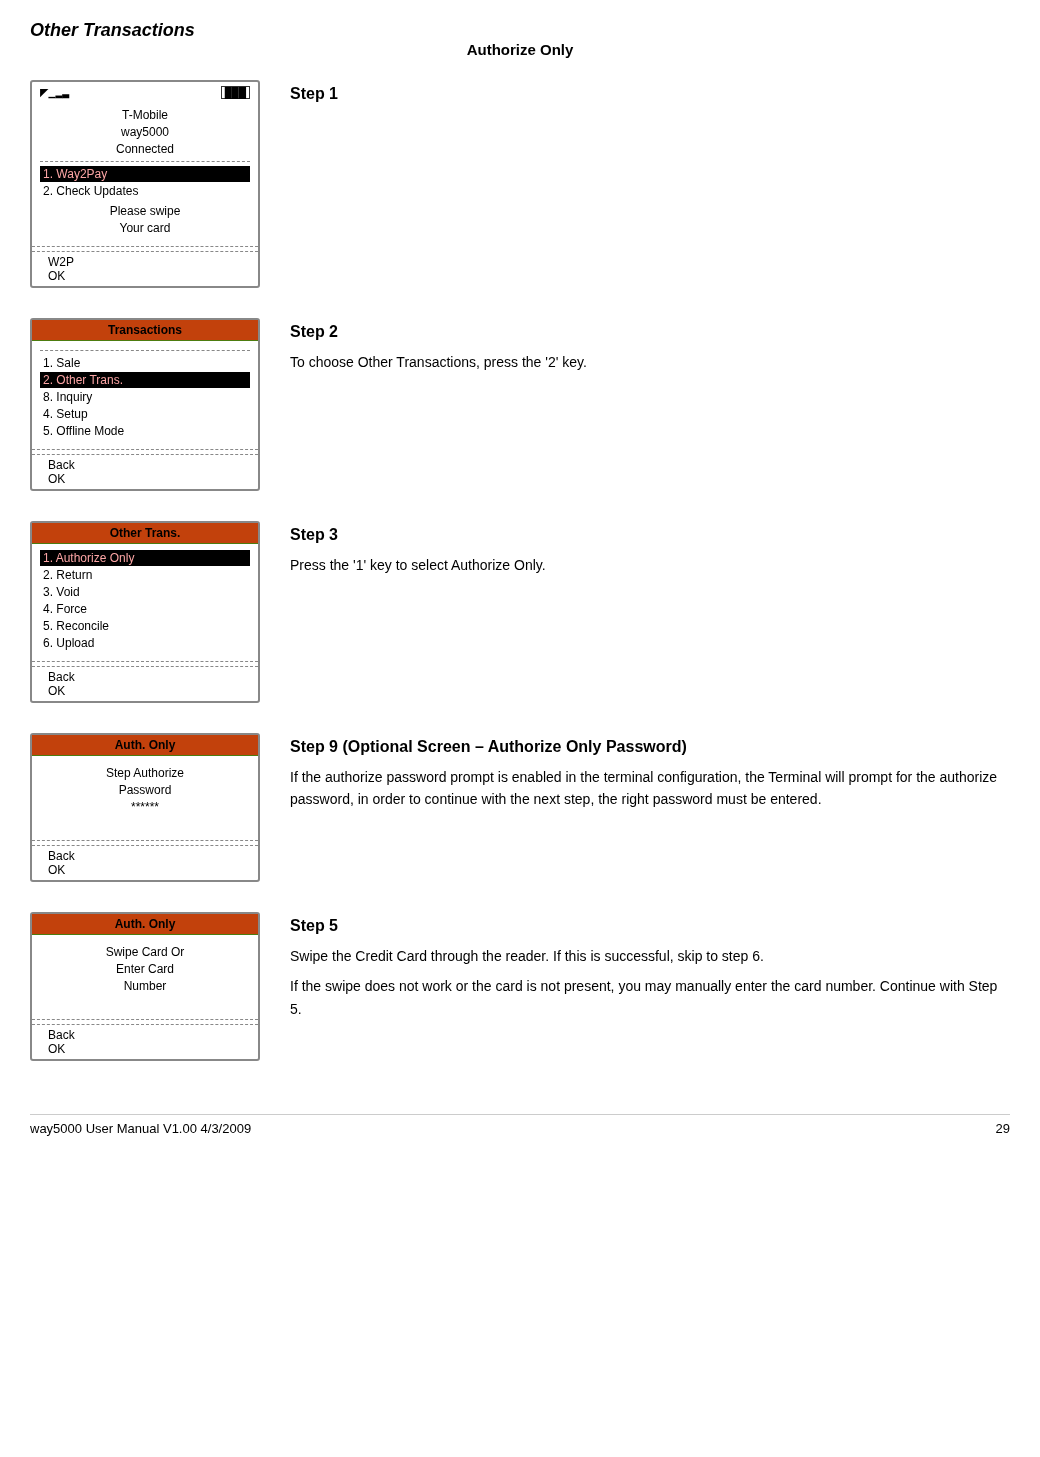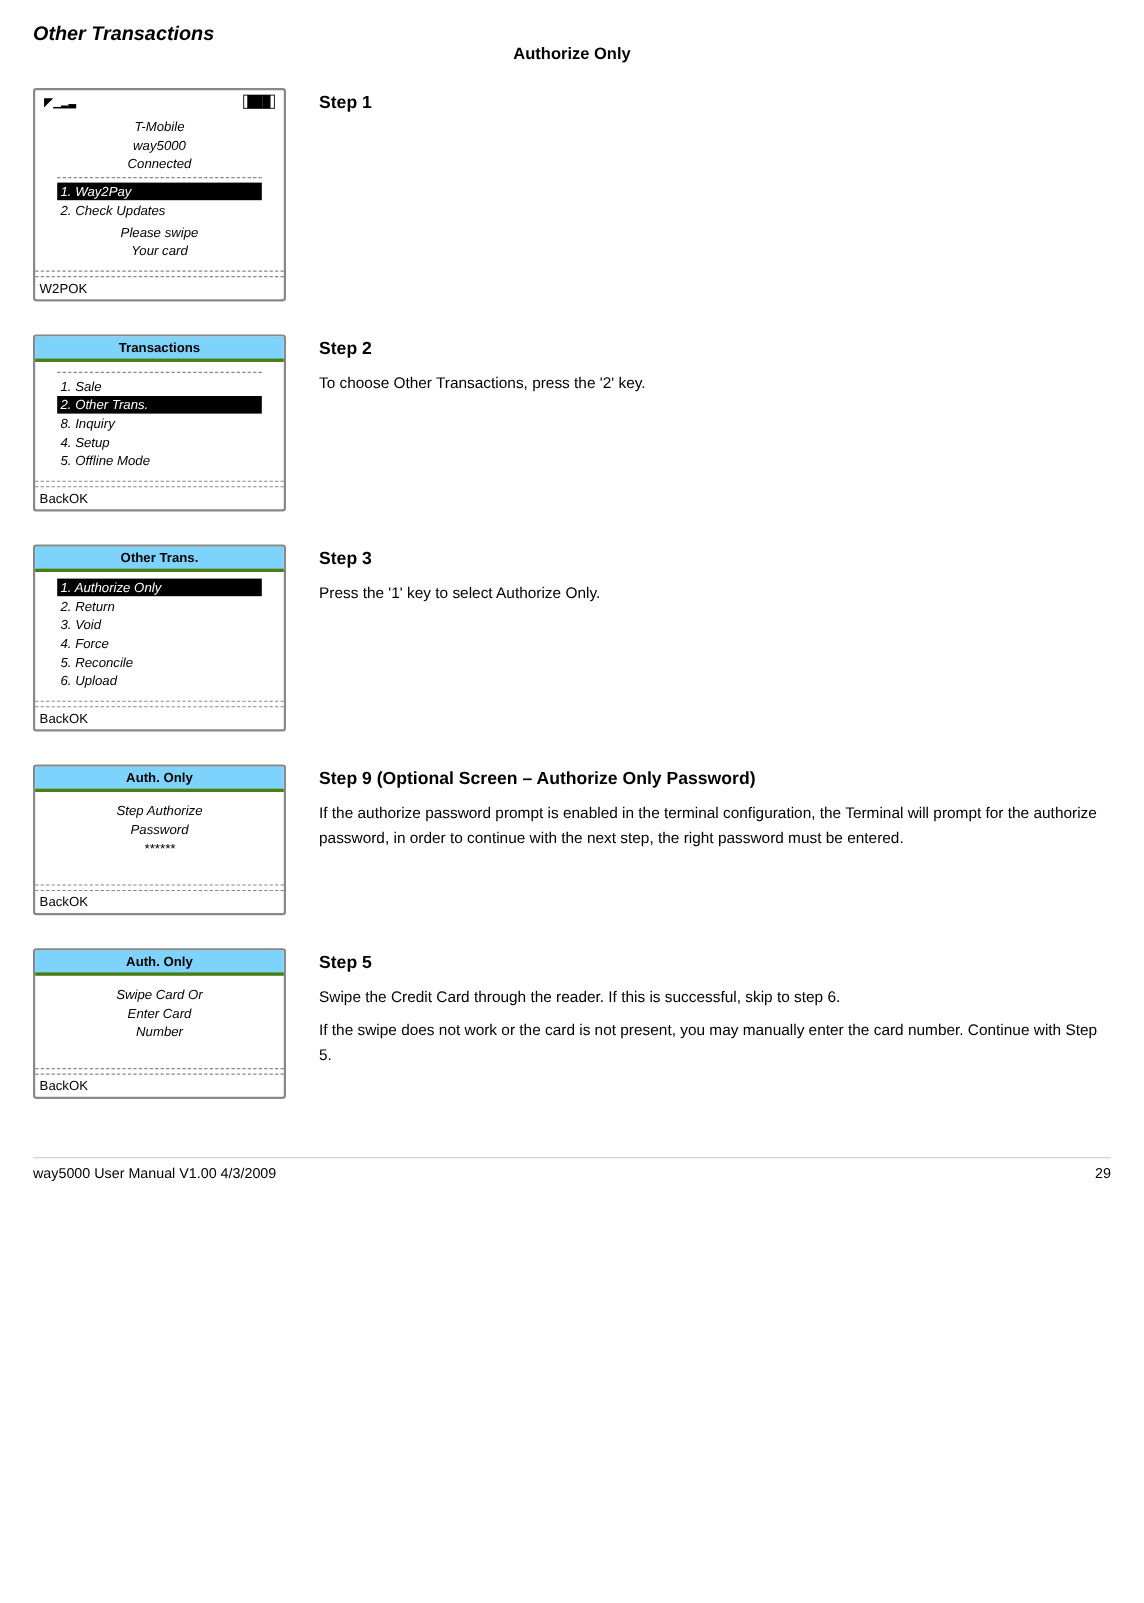--- a/index.html
+++ b/index.html
@@ -41,56 +41,56 @@
     .terminal-screen {
       width: 230px;
       min-width: 230px;
       border: 2px solid #888;
       border-radius: 3px;
       background: #fff;
       font-size: 12px;
       flex-shrink: 0;
     }
     .terminal-header {
-      background: #7dd3fc;
+      background: #c2410c;
       text-align: center;
       font-weight: bold;
       font-size: 12px;
       padding: 3px 5px;
-      border-bottom: 3px solid #4d7c0f;
+      border-bottom: 1px solid #4d7c0f;
     }
     .terminal-body {
-      padding: 5px 20px;
+      padding: 5px 8px;
       min-height: 80px;
-      font-style: italic;
     }
     .terminal-row-highlight {
       background: #000;
-      color: #ffffff;
+      color: #fca5a5;
       padding: 1px 3px;
       margin: 1px 0;
     }
     .terminal-row {
       padding: 1px 3px;
       margin: 1px 0;
     }
     .terminal-centered {
       text-align: center;
     }
     .terminal-divider {
       border: none;
       border-top: 1px dashed #888;
       margin: 4px 0;
     }
     .terminal-footer {
       display: flex;
-      justify-content: flex-start;
-      padding: 3px 4px;
+      justify-content: flex-end;
+      padding: 3px 16px;
       border-top: 1px dashed #888;
       font-size: 12px;
+      flex-direction: column;
     }
     .terminal-top-icons {
       display: flex;
       justify-content: space-between;
       padding: 4px 8px 2px 8px;
       font-size: 11px;
     }
     
     .step-text {
       flex: 1;

